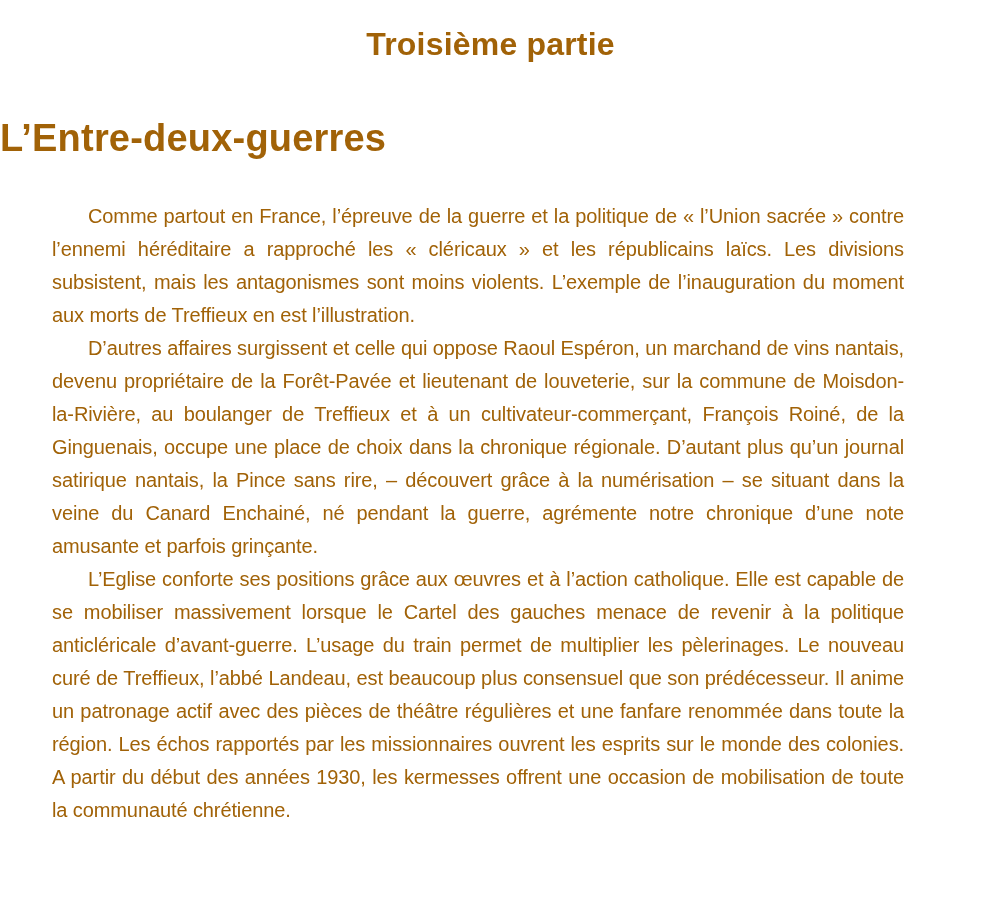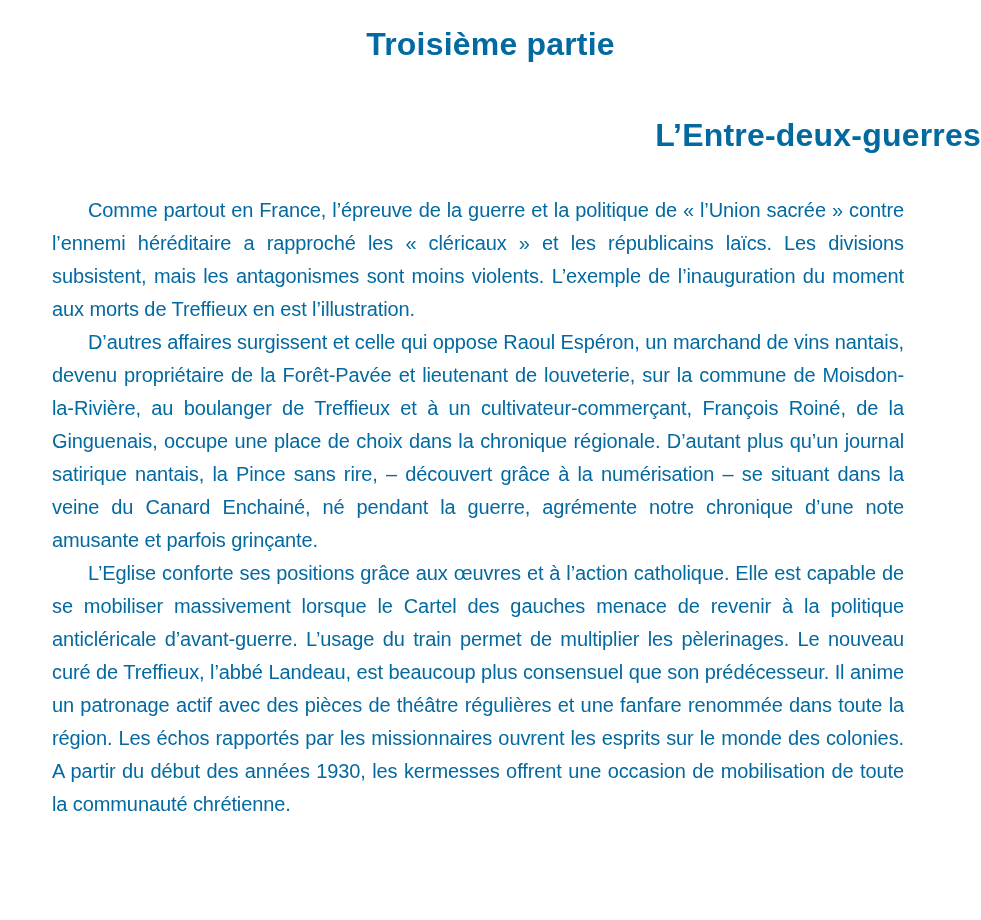--- a/index.html
+++ b/index.html
@@ -6,37 +6,37 @@
     margin: 0;
     padding: 0;
     background: #ffffff;
   }
   .page {
     position: relative;
     width: 981px;
     height: 920px;
     box-sizing: border-box;
     background: #ffffff;
-    color: #0369a1;
+    color: #a16207;
     font-family: "Liberation Sans", "DejaVu Sans", sans-serif;
     overflow: hidden;
   }
   .title {
     margin: 0;
     padding-top: 26px;
     text-align: center;
     font-size: 32px;
     font-weight: 700;
     line-height: 1.15;
     letter-spacing: 0.2px;
   }
   .subtitle {
     margin: 54px 0 0 0;
-    text-align: right;
-    font-size: 32px;
+    text-align: left;
+    font-size: 38px;
     font-weight: 700;
     line-height: 1.15;
     letter-spacing: 0.2px;
   }
   .body-text {
     margin: 40px 77px 0 52px;
     font-size: 20px;
     line-height: 33px;
     text-align: justify;
     letter-spacing: -0.1px;

